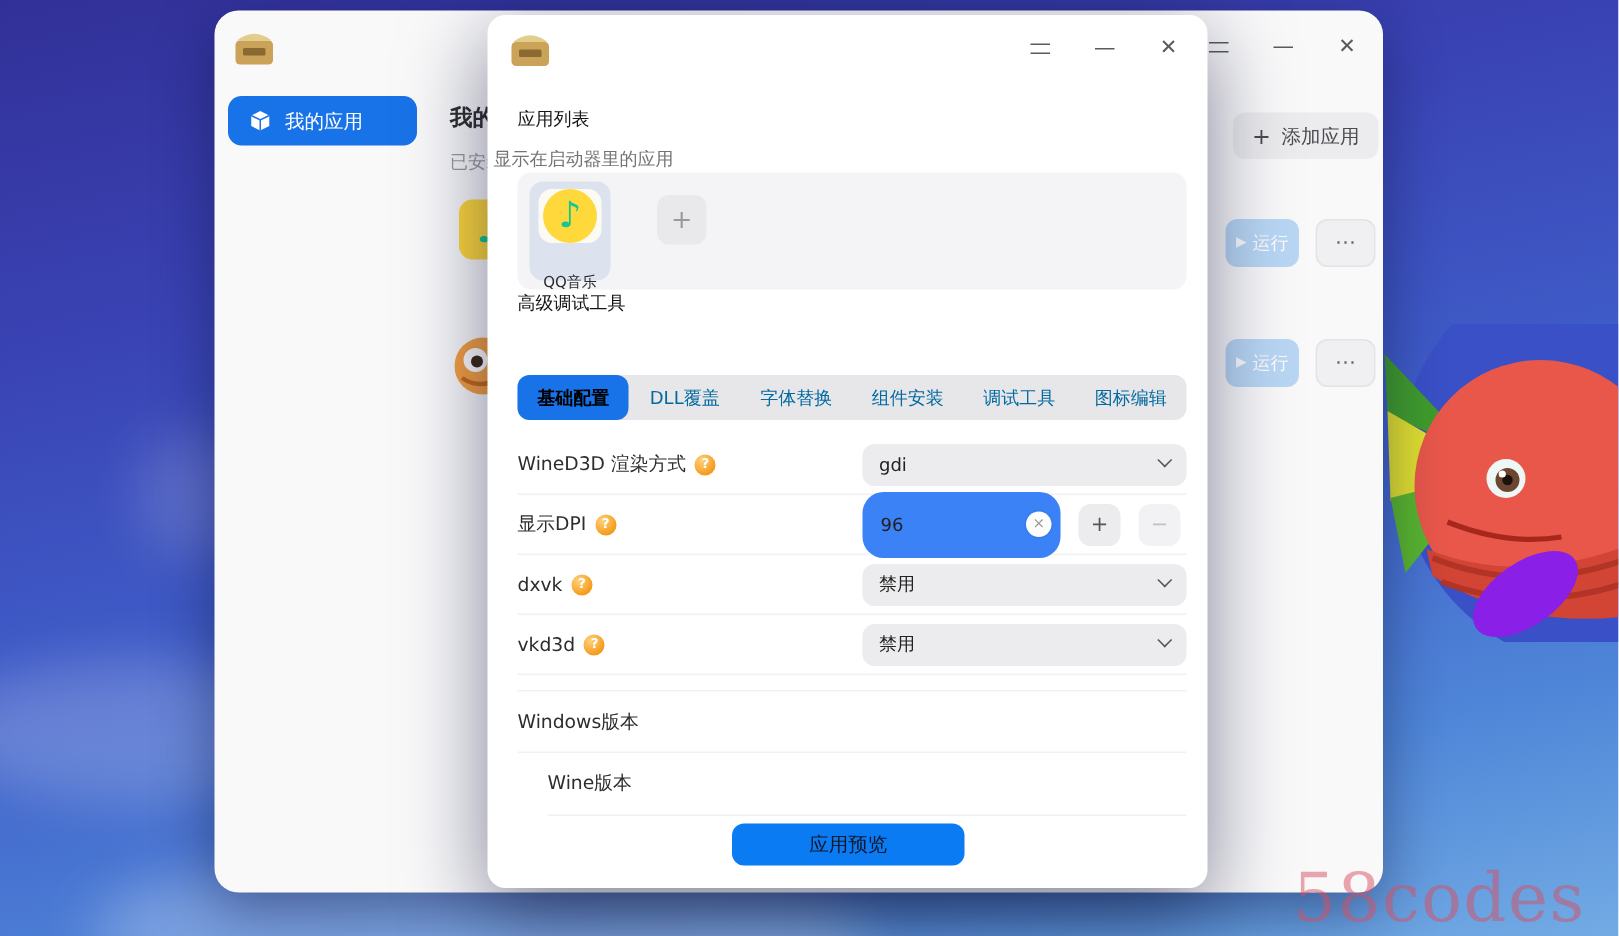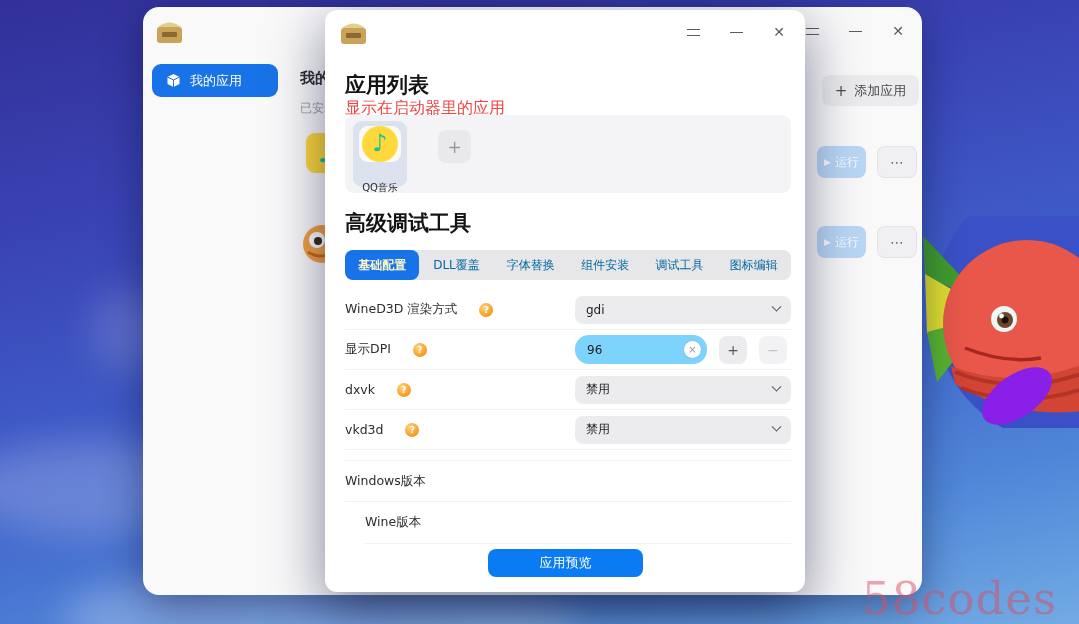--- a/index.html
+++ b/index.html
@@ -30,56 +30,56 @@
   .run-btn { position:absolute; width:49px; height:32px; border-radius:8px; background:#b9d7f5; color:#fdfdfe;
     font-size:12px; display:flex; align-items:center; justify-content:center; gap:4px; cursor:pointer; }
   .run-btn .play { font-size:9px; }
   .more-btn { position:absolute; width:40px; height:32px; border-radius:8px; background:#f0f0f2;
     box-shadow:inset 0 0 0 1px #e3e3e6; color:#6a6a6e; font-size:14px; display:flex; align-items:center; justify-content:center; cursor:pointer; }
   .peek-icon { position:absolute; border-radius:9px; overflow:hidden; }
 
   
   .dialog { position:absolute; left:325px; top:10px; width:480px; height:582px; background:#ffffff;
     border-radius:12px; box-shadow:0 16px 55px rgba(8,12,50,.5); }
-  .dlg-h1 { position:absolute; left:20px; font-size:21px; font-weight:bold; color:#141414; }
-  .dlg-sub { position:absolute; left:20px; font-size:16px; color:#ef4444; }
+  .dlg-h1 { position:absolute; left:20px; font-size:12px; font-weight:normal; color:#141414; }
+  .dlg-sub { position:absolute; left:4px; font-size:12px; color:#737373; }
   .tray { position:absolute; left:20px; top:105px; width:446px; height:78px; background:#f4f4f6; border-radius:9px; }
   .app-tile { position:absolute; left:8px; top:6px; width:54px; height:66px; background:#dce2ee;
     border-radius:9px; display:flex; flex-direction:column; align-items:center; padding-top:5px; cursor:pointer; }
   .tile-icon { width:42px; height:42px; border-radius:9px; background:#fbfbf4; display:flex; align-items:center; justify-content:center; }
   .tile-ball { width:36px; height:36px; border-radius:50%; background:#ffd93b; display:flex; align-items:center; justify-content:center; }
   .tile-ball span { color:#17c68e; font-size:24px; font-weight:bold; transform:translateY(-1px); }
   .tile-label { font-size:10px; color:#2b2b2f; margin-top:19px; }
   .plus-tile { position:absolute; left:93px; top:15px; width:33px; height:33px; border-radius:8px; background:#e9e9eb;
     color:#9a9a9e; font-size:17px; display:flex; align-items:center; justify-content:center; cursor:pointer; }
   .tabbar { position:absolute; left:20px; top:240px; width:446px; height:30px; background:#e7e7e9; border-radius:8px; display:flex; }
   .tab { flex:1; display:flex; align-items:center; justify-content:center; font-size:12px; color:#0369a1; border-radius:8px; cursor:pointer; }
-  .tab.active { color:#fef9c3; font-weight:bold; }
+  .tab.active { color:#000000; font-weight:bold; }
   .form { position:absolute; left:20px; top:280px; width:446px; }
   .frow { height:40px; display:flex; align-items:center; justify-content:space-between; border-bottom:1px solid #f1f1f3; }
   .frow.gap-before { margin-top:10px; border-top:1px solid #f1f1f3; height:42px; }
-  .flabel-wrap { display:flex; align-items:center; gap:22px; }
+  .flabel-wrap { display:flex; align-items:center; gap:6px; }
   .flabel { font-size:12.5px; color:#2d2d31; }
   .help-dot { width:14px; height:14px; border-radius:50%;
     background:radial-gradient(circle at 35% 30%,#ffd27a,#f59b1e 70%); color:#fff; font-size:9px; font-weight:bold;
     display:flex; align-items:center; justify-content:center; cursor:pointer; }
   .select { width:216px; height:28px; background:#ececee; border-radius:8px; display:flex; align-items:center;
     justify-content:space-between; padding:0 11px; font-size:12px; color:#222; cursor:pointer; }
   .chev { width:7px; height:7px; border-right:1.6px solid #55555a; border-bottom:1.6px solid #55555a;
     transform:rotate(45deg) translate(-2px,-2px); }
   .dpi-wrap { display:flex; align-items:center; gap:12px; width:216px; }
-  .num-input { width:132px; height:29px; background:#7dd3fc; border-radius:14px; display:flex; align-items:center;
+  .num-input { width:132px; height:44px; background:#3b82f6; border-radius:14px; display:flex; align-items:center;
     justify-content:space-between; padding:0 6px 0 12px; font-size:12px; color:#222; cursor:text; }
   .clear-dot { width:17px; height:17px; border-radius:50%; background:#fdfdfe; color:#9a9a9e; font-size:10px;
     display:flex; align-items:center; justify-content:center; cursor:pointer; box-shadow:0 0 2px rgba(0,0,0,.15); }
   .step-btn { width:28px; height:28px; border-radius:8px; background:#ececee; color:#55555a; font-size:14px;
     display:flex; align-items:center; justify-content:center; cursor:pointer; }
   .step-btn.disabled { color:#c2c2c6; background:#f2f2f4; }
   .preview-btn { position:absolute; left:163px; top:539px; width:155px; height:28px; border-radius:8px;
-    color:#ffffff; font-size:13px; display:flex; align-items:center; justify-content:center; cursor:pointer; }
+    color:#0f172a; font-size:13px; display:flex; align-items:center; justify-content:center; cursor:pointer; }
 
   .watermark { position:absolute; left:862px; top:572px; font-family:"DejaVu Serif","Liberation Serif",serif;
     font-size:45px; color:rgba(216,78,96,.5); letter-spacing:1px; z-index:60; }
   .z-top { z-index:40; }
 </style>
 </head>
 <body>
 
 <div class="stage">
 
@@ -194,21 +194,21 @@
               <span>♪</span>
             </div>
         </div>
         <div class="tile-label">QQ音乐</div>
       </div>
       <div class="plus-tile">
         <span>+</span>
       </div>
     </div>
 
-    <div class="dlg-h1" style="top:199px;">高级调试工具</div>
+    <div class="dlg-h1" style="top:184px;">高级调试工具</div>
 
     <div class="tabbar">
       <div class="tab active" style="background:#1973e8;">基础配置</div>
       <div class="tab">DLL覆盖</div>
       <div class="tab">字体替换</div>
       <div class="tab">组件安装</div>
       <div class="tab">调试工具</div>
       <div class="tab">图标编辑</div>
     </div>
 

